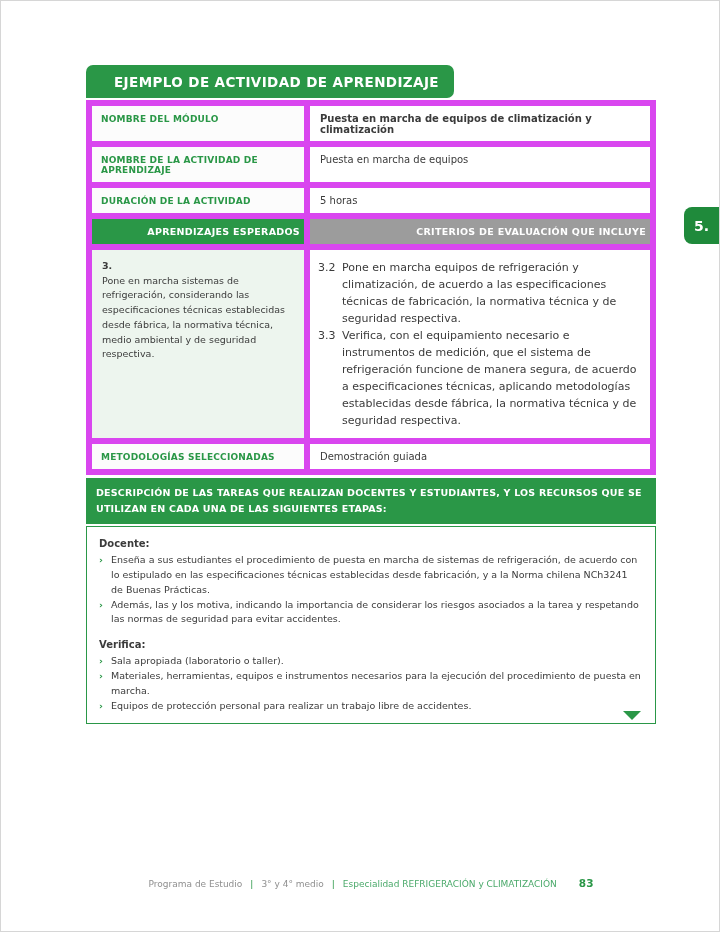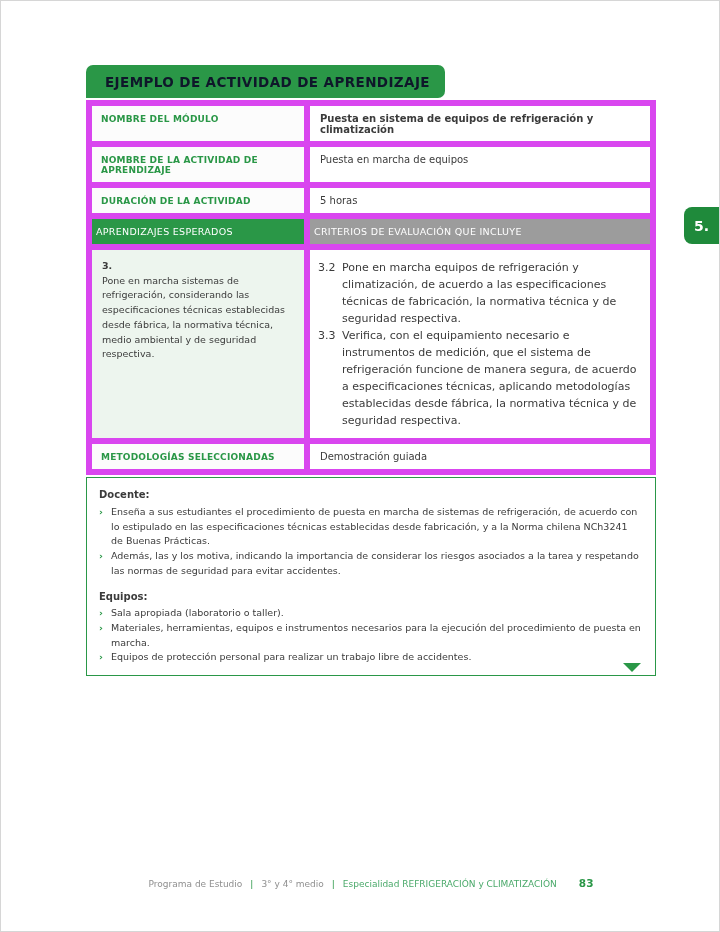--- a/index.html
+++ b/index.html
@@ -17,25 +17,25 @@
   .content {
     position: absolute;
     left: 85px; top: 64px;
     width: 570px;
   }
 
   
   .title-chip {
     display: inline-block;
     background: #2a9747;
-    color: #0f172a;
+    color: #ffffff;
     font-weight: bold;
     font-size: 13.5px;
     letter-spacing: 0.4px;
-    padding: 9px 15px 8px 19px;
+    padding: 9px 15px 8px 28px;
     border-radius: 7px 7px 7px 0;
   }
 
   
   table.info {
     width: 100%;
     border-collapse: collapse;
     table-layout: fixed;
     margin-top: 2px;
   }
@@ -54,23 +54,23 @@
   }
   td.val {
     font-size: 10px;
     color: #3b3b3b;
     padding: 7px 10px 6px 10px;
   }
   td.val.bold { font-weight: bold; }
 
   td.hdr {
     color: #ffffff;
-    font-weight: normal;
-    font-size: 9.5px;
-    text-align: left;
+    font-weight: bold;
+    font-size: 9.5px;
+    text-align: right;
     padding: 7px 4px;
     letter-spacing: 0.3px;
   }
   td.hdr.green { background: #2a9747; }
   td.hdr.gray  { background: #9c9c9c; }
 
   td.objective {
     background: #edf5ee;
     padding: 9px 10px;
     font-size: 9.5px;
@@ -187,21 +187,21 @@
 <div class="page">
 
   <div class="content">
 
     <div class="title-chip">EJEMPLO DE ACTIVIDAD DE APRENDIZAJE</div>
 
     <table class="info">
       <tbody>
           <tr>
         <td class="lbl">NOMBRE DEL MÓDULO</td>
-        <td class="val bold">Puesta en sistema de equipos de refrigeración y climatización</td>
+        <td class="val bold">Puesta en marcha de equipos de climatización y climatización</td>
       </tr>
       <tr>
         <td class="lbl">NOMBRE DE LA ACTIVIDAD DE APRENDIZAJE</td>
         <td class="val">Puesta en marcha de equipos</td>
       </tr>
       <tr>
         <td class="lbl">DURACIÓN DE LA ACTIVIDAD</td>
         <td class="val">5 horas</td>
       </tr>
       <tr>
@@ -224,35 +224,36 @@
           </div>
         </td>
       </tr>
       <tr>
         <td class="lbl">METODOLOGÍAS SELECCIONADAS</td>
         <td class="val">Demostración guiada</td>
       </tr>
     </tbody>
       </table>
 
+    <div class="banner">DESCRIPCIÓN DE LAS TAREAS QUE REALIZAN DOCENTES Y ESTUDIANTES, Y LOS RECURSOS QUE SE UTILIZAN EN CADA UNA DE LAS SIGUIENTES ETAPAS:</div>
 
     <div class="prep-box">
       <div class="prep-content">
 
         <div class="prep-heading">Docente:</div>
         <div class="bullet-row">
           <span class="bullet-char">›</span>
           <span class="bullet-text">Enseña a sus estudiantes el procedimiento de puesta en marcha de sistemas de refrigeración, de acuerdo con lo estipulado en las especificaciones técnicas establecidas desde fabricación, y a la Norma chilena NCh3241 de Buenas Prácticas.</span>
         </div>
         <div class="bullet-row">
           <span class="bullet-char">›</span>
           <span class="bullet-text">Además, las y los motiva, indicando la importancia de considerar los riesgos asociados a la tarea y respetando las normas de seguridad para evitar accidentes.</span>
         </div>
 
-        <div class="prep-heading second">Equipos:</div>
+        <div class="prep-heading second">Verifica:</div>
         <div class="bullet-row">
           <span class="bullet-char">›</span>
           <span class="bullet-text">Sala apropiada (laboratorio o taller).</span>
         </div>
         <div class="bullet-row">
           <span class="bullet-char">›</span>
           <span class="bullet-text">Materiales, herramientas, equipos e instrumentos necesarios para la ejecución del procedimiento de puesta en marcha.</span>
         </div>
         <div class="bullet-row">
           <span class="bullet-char">›</span>

